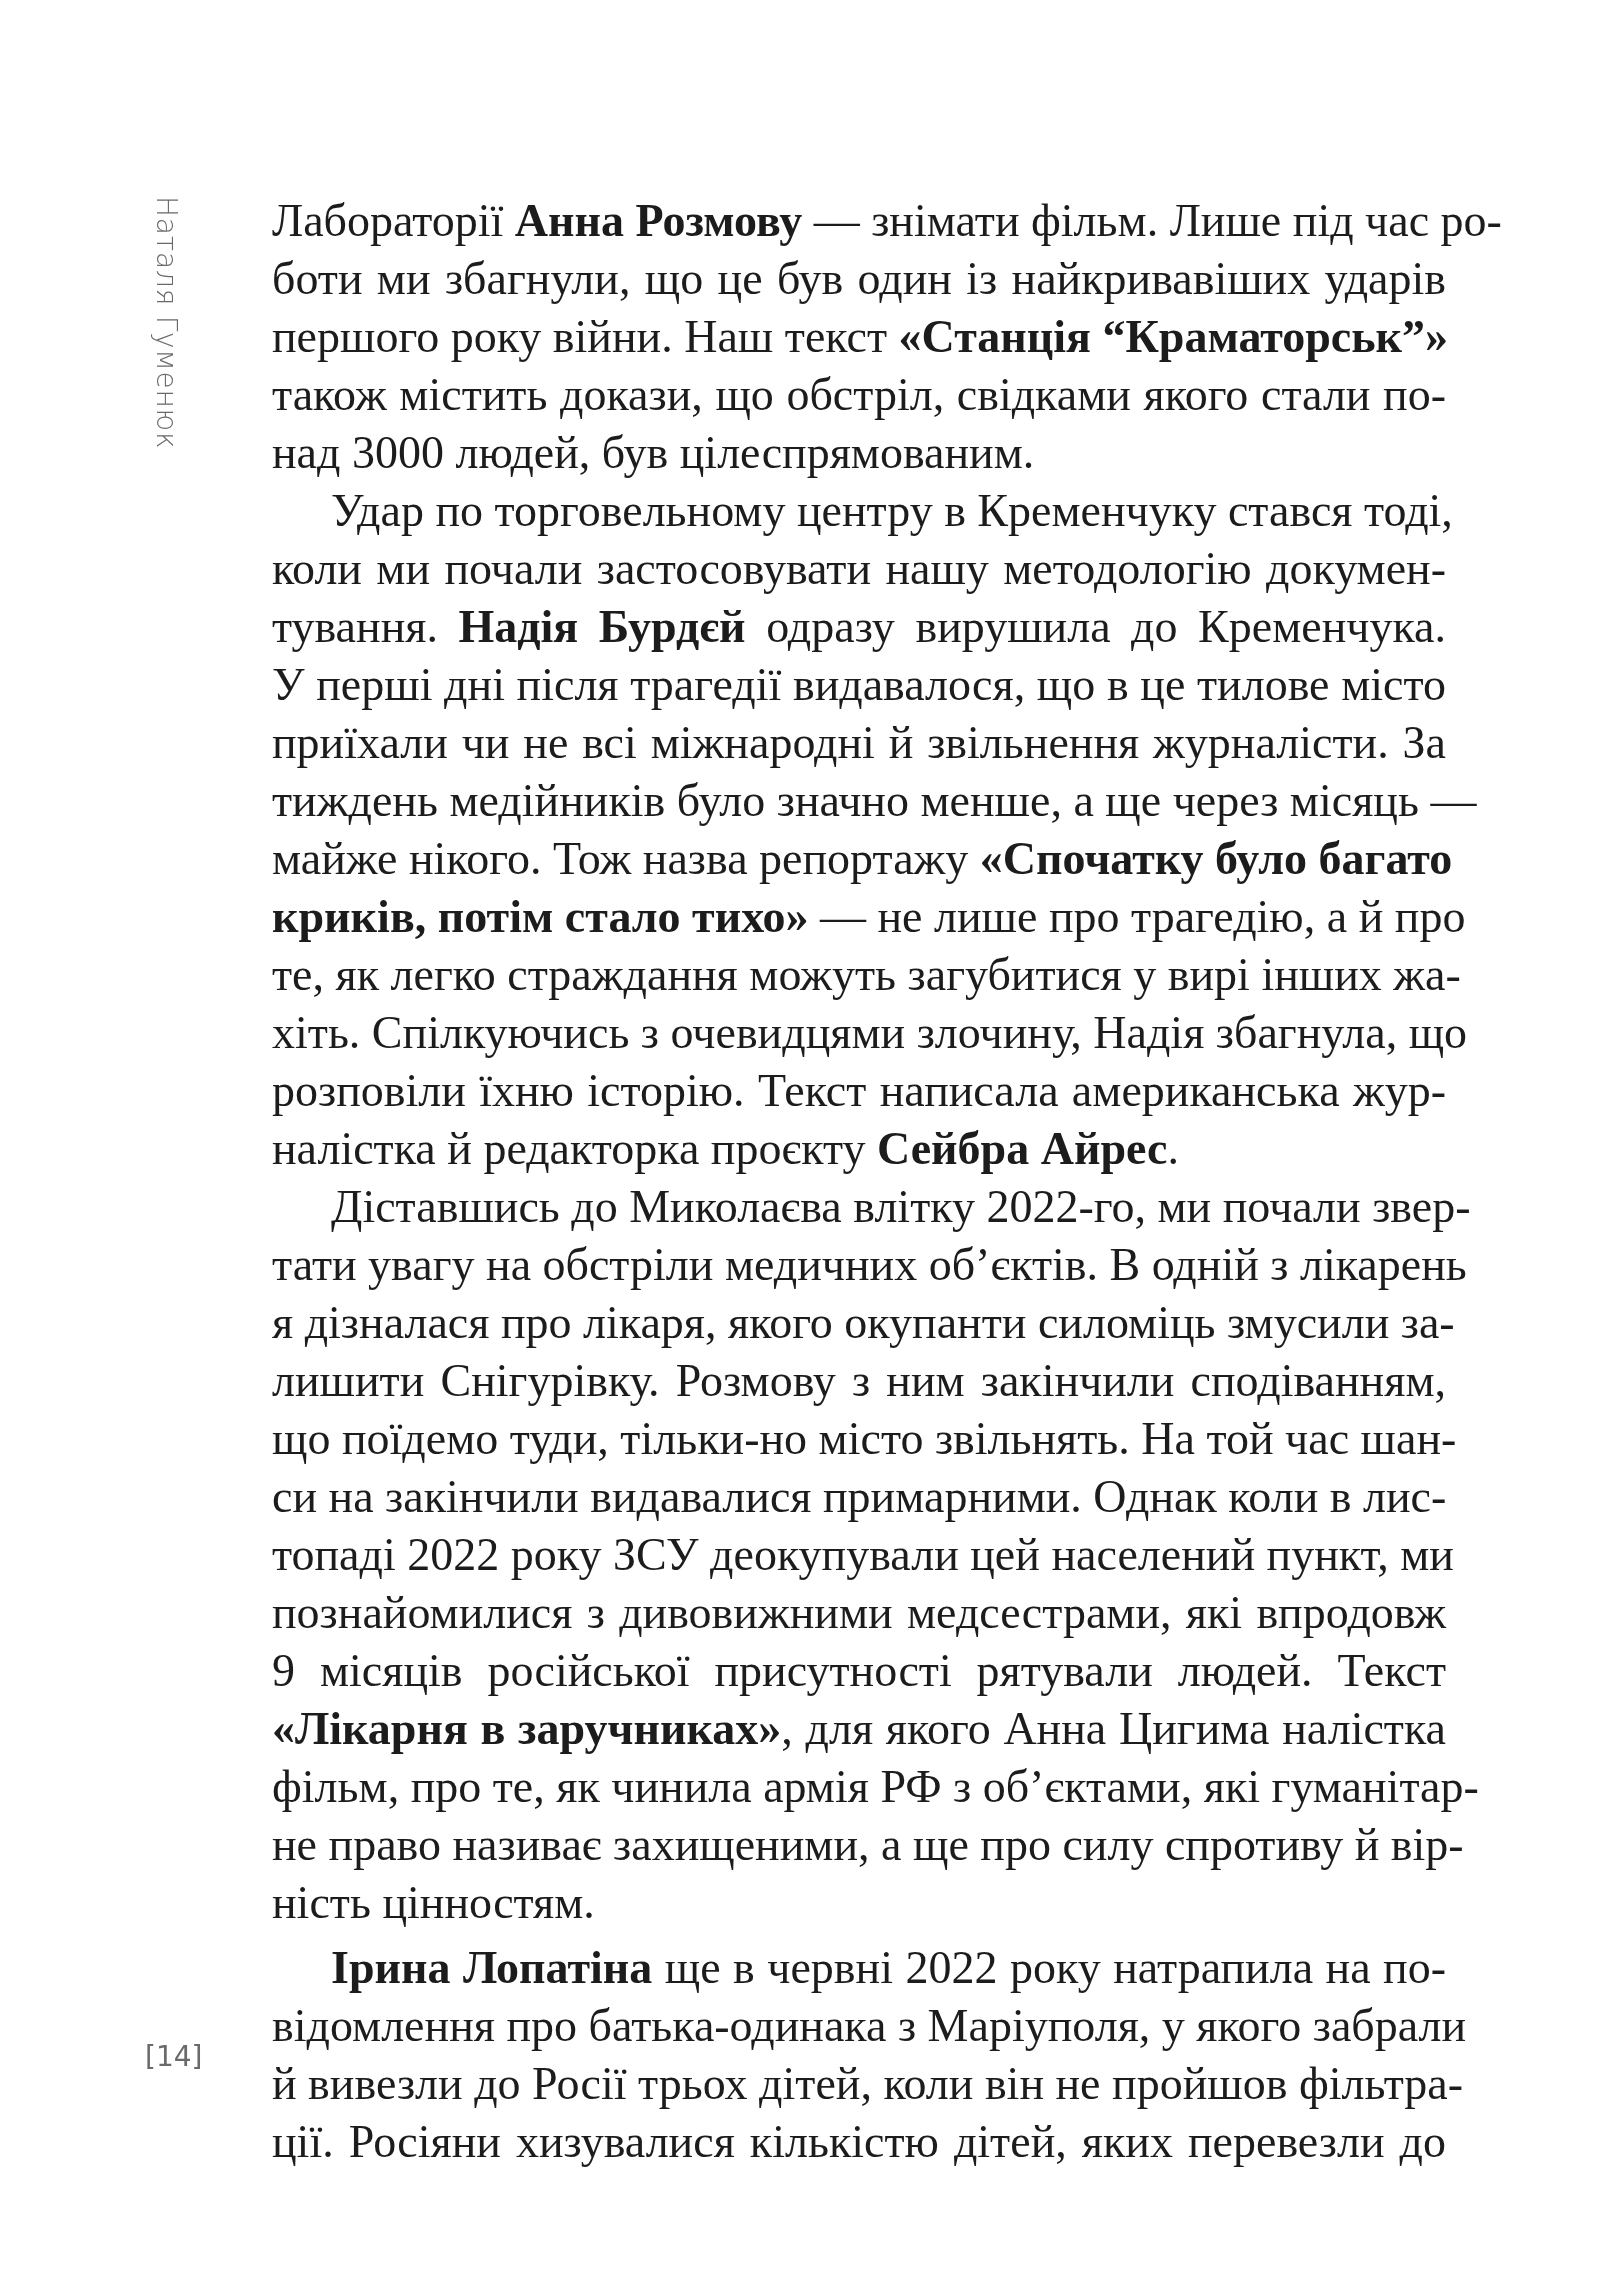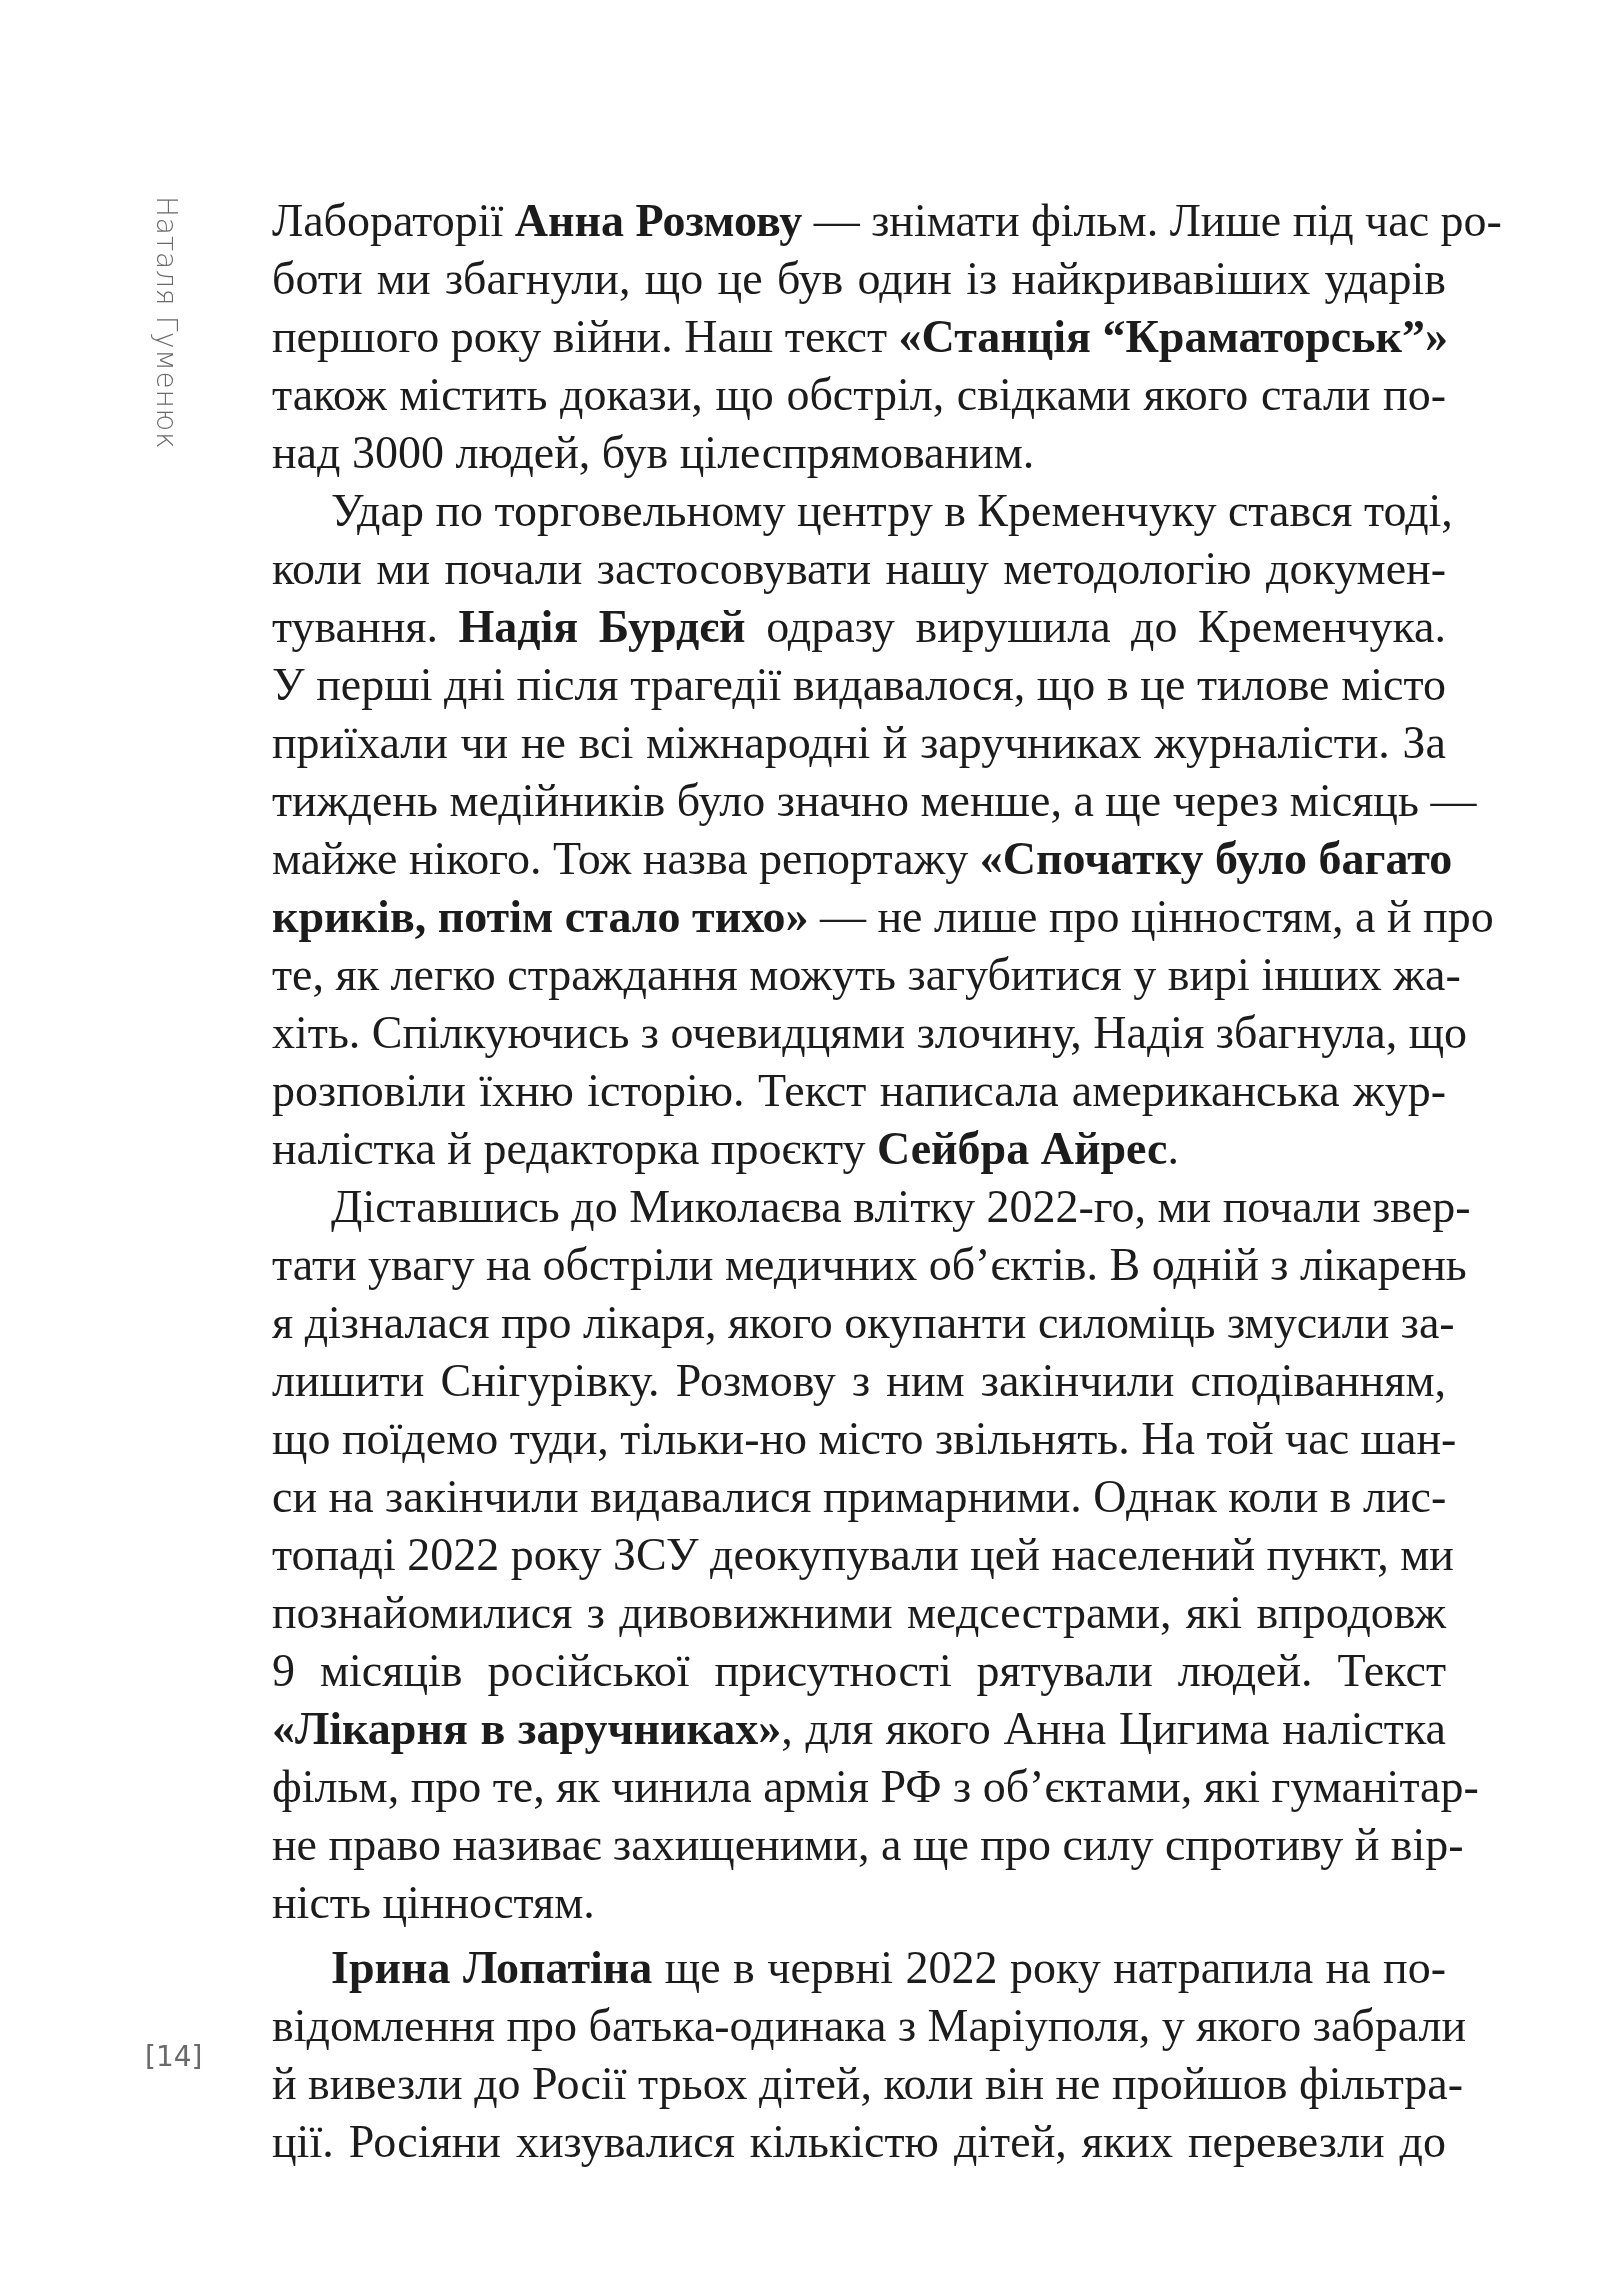--- a/index.html
+++ b/index.html
@@ -38,24 +38,24 @@
       <div class="line"><span>боти ми збагнули, що це був один із найкривавіших ударів</span></div>
       <div class="line"><span>першого року війни. Наш текст </span><b>«Станція “Краматорськ”»</b></div>
       <div class="line"><span>також містить докази, що обстріл, свідками якого стали по-</span></div>
       <div class="line last"><span>над 3000 людей, був цілеспрямованим.</span></div>
     </div>
     <div>
       <div class="line indent"><span>Удар по торговельному центру в Кременчуку стався тоді,</span></div>
       <div class="line"><span>коли ми почали застосовувати нашу методологію докумен-</span></div>
       <div class="line"><span>тування. </span><b>Надія Бурдєй</b><span> одразу вирушила до Кременчука.</span></div>
       <div class="line"><span>У перші дні після трагедії видавалося, що в це тилове місто</span></div>
-      <div class="line"><span>приїхали чи не всі міжнародні й заручниках журналісти. За</span></div>
+      <div class="line"><span>приїхали чи не всі міжнародні й звільнення журналісти. За</span></div>
       <div class="line"><span>тиждень медійників було значно менше, а ще через місяць —</span></div>
       <div class="line"><span>майже нікого. Тож назва репортажу </span><b>«Спочатку було багато</b></div>
-      <div class="line"><b>криків, потім стало тихо»</b><span> — не лише про цінностям, а й про</span></div>
+      <div class="line"><b>криків, потім стало тихо»</b><span> — не лише про трагедію, а й про</span></div>
       <div class="line"><span>те, як легко страждання можуть загубитися у вирі інших жа-</span></div>
       <div class="line"><span>хіть. Спілкуючись з очевидцями злочину, Надія збагнула, що</span></div>
       <div class="line"><span>розповіли їхню історію. Текст написала американська жур-</span></div>
       <div class="line last"><span>налістка й редакторка проєкту </span><b>Сейбра Айрес</b><span>.</span></div>
     </div>
     <div>
       <div class="line indent"><span>Діставшись до Миколаєва влітку 2022-го, ми почали звер-</span></div>
       <div class="line"><span>тати увагу на обстріли медичних об’єктів. В одній з лікарень</span></div>
       <div class="line"><span>я дізналася про лікаря, якого окупанти силоміць змусили за-</span></div>
       <div class="line"><span>лишити Снігурівку. Розмову з ним закінчили сподіванням,</span></div>

